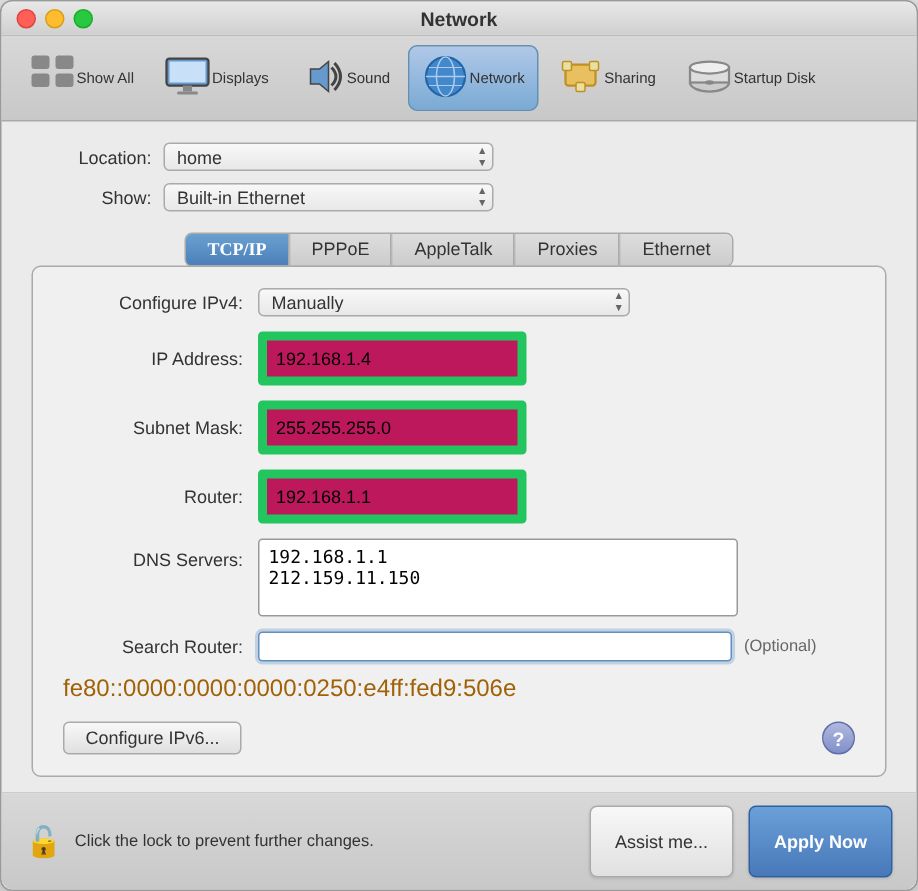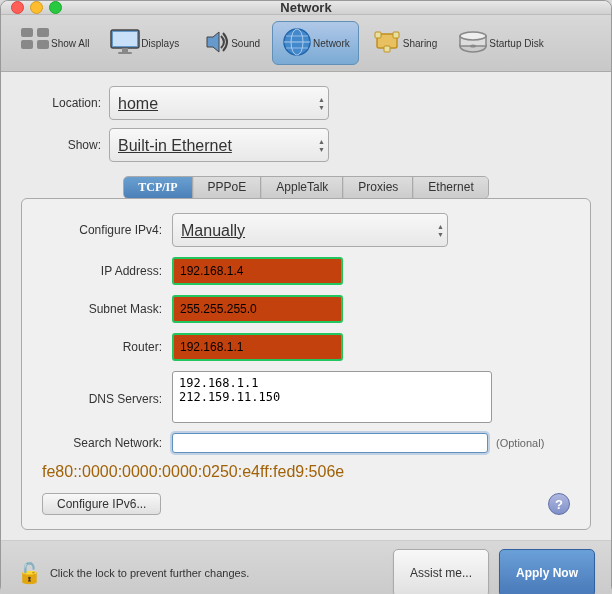--- a/index.html
+++ b/index.html
@@ -110,26 +110,25 @@
       position: relative;
       display: inline-block;
     }
     .mac-select {
       appearance: none;
       -webkit-appearance: none;
       background: linear-gradient(to bottom, #f8f8f8, #e8e8e8);
       border: 1px solid #aaa;
       border-radius: 4px;
       padding: 2px 24px 2px 8px;
-      font-size: 16px;
+      font-size: 12px;
       color: #333;
       cursor: pointer;
       min-width: 220px;
-      height: 34px;
-      text-decoration: underline;
+      height: 19px;
     }
     .select-arrow {
       position: absolute;
       right: 4px;
       top: 50%;
       transform: translateY(-50%);
       pointer-events: none;
       display: flex;
       flex-direction: column;
       gap: 1px;
@@ -189,25 +188,25 @@
       margin-bottom: 10px;
     }
     .field-label {
       text-align: right;
       min-width: 120px;
       margin-right: 10px;
       font-size: 12px;
       color: #333;
     }
     .mac-input {
-      border: 2px solid #22c55e;
+      border: 6px solid #22c55e;
       border-radius: 3px;
       padding: 12px 6px;
       font-size: 12px;
-      background: #c2410c;
+      background: #be185d;
       height: 20px;
       min-width: 140px;
     }
     .dns-textarea {
       border: 1px solid #999;
       border-radius: 3px;
       padding: 4px 6px;
       font-size: 12px;
       background: white;
       width: 320px;
@@ -460,27 +459,27 @@
         <span class="field-label">Subnet Mask:</span>
         <input type="text" class="mac-input" value="255.255.255.0" style="">
       </div>
 
       <div class="field-row">
         <span class="field-label">Router:</span>
         <input type="text" class="mac-input" value="192.168.1.1" style="">
       </div>
 
       <div class="field-row" style="align-items:flex-start;">
-        <span class="field-label" style="margin-top:21px;">DNS Servers:</span>
+        <span class="field-label" style="margin-top:7px;">DNS Servers:</span>
         <textarea class="dns-textarea" style="">192.168.1.1
 212.159.11.150</textarea>
       </div>
 
       <div class="search-domain-row">
-        <span class="field-label">Search Network:</span>
+        <span class="field-label">Search Router:</span>
         <input type="text" class="search-domain-input" style="">
         <span class="optional-text">(Optional)</span>
       </div>
 
       <div class="ipv6-row">
         <span class="ipv6-address">fe80::0000:0000:0000:0250:e4ff:fed9:506e</span>
       </div>
 
       <div class="bottom-buttons">
         <button class="configure-ipv6-btn">Configure IPv6...</button>

